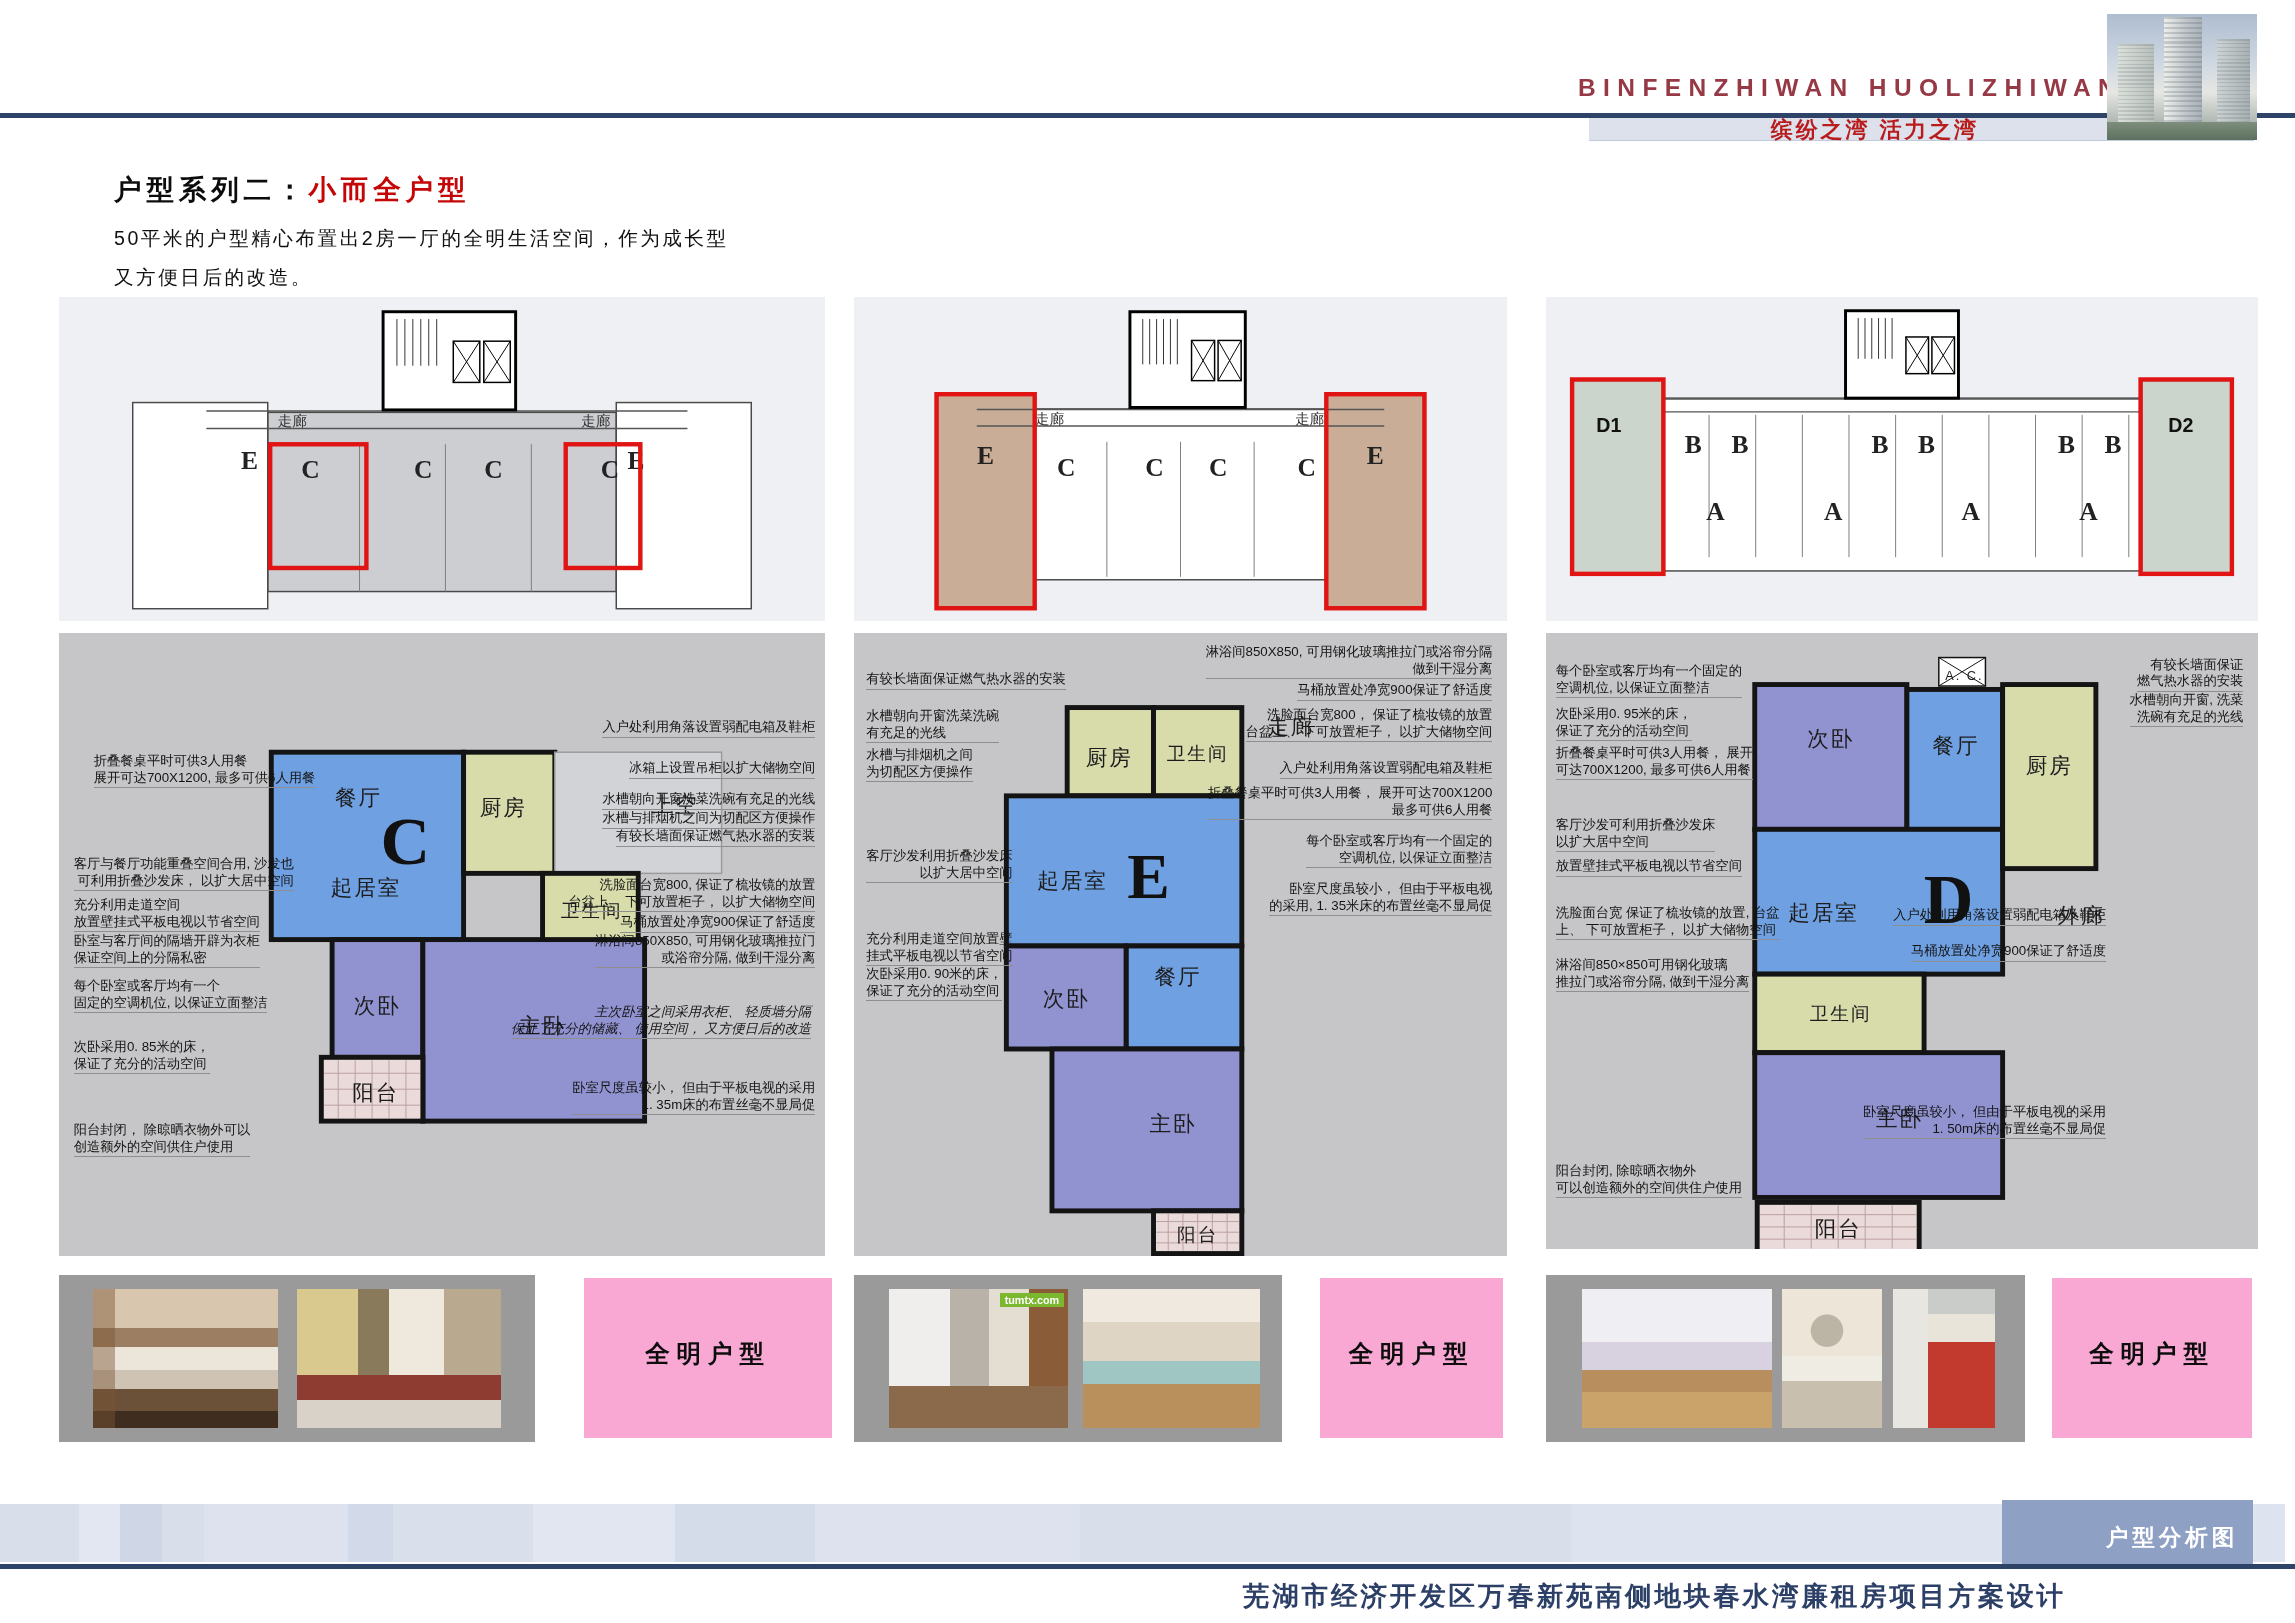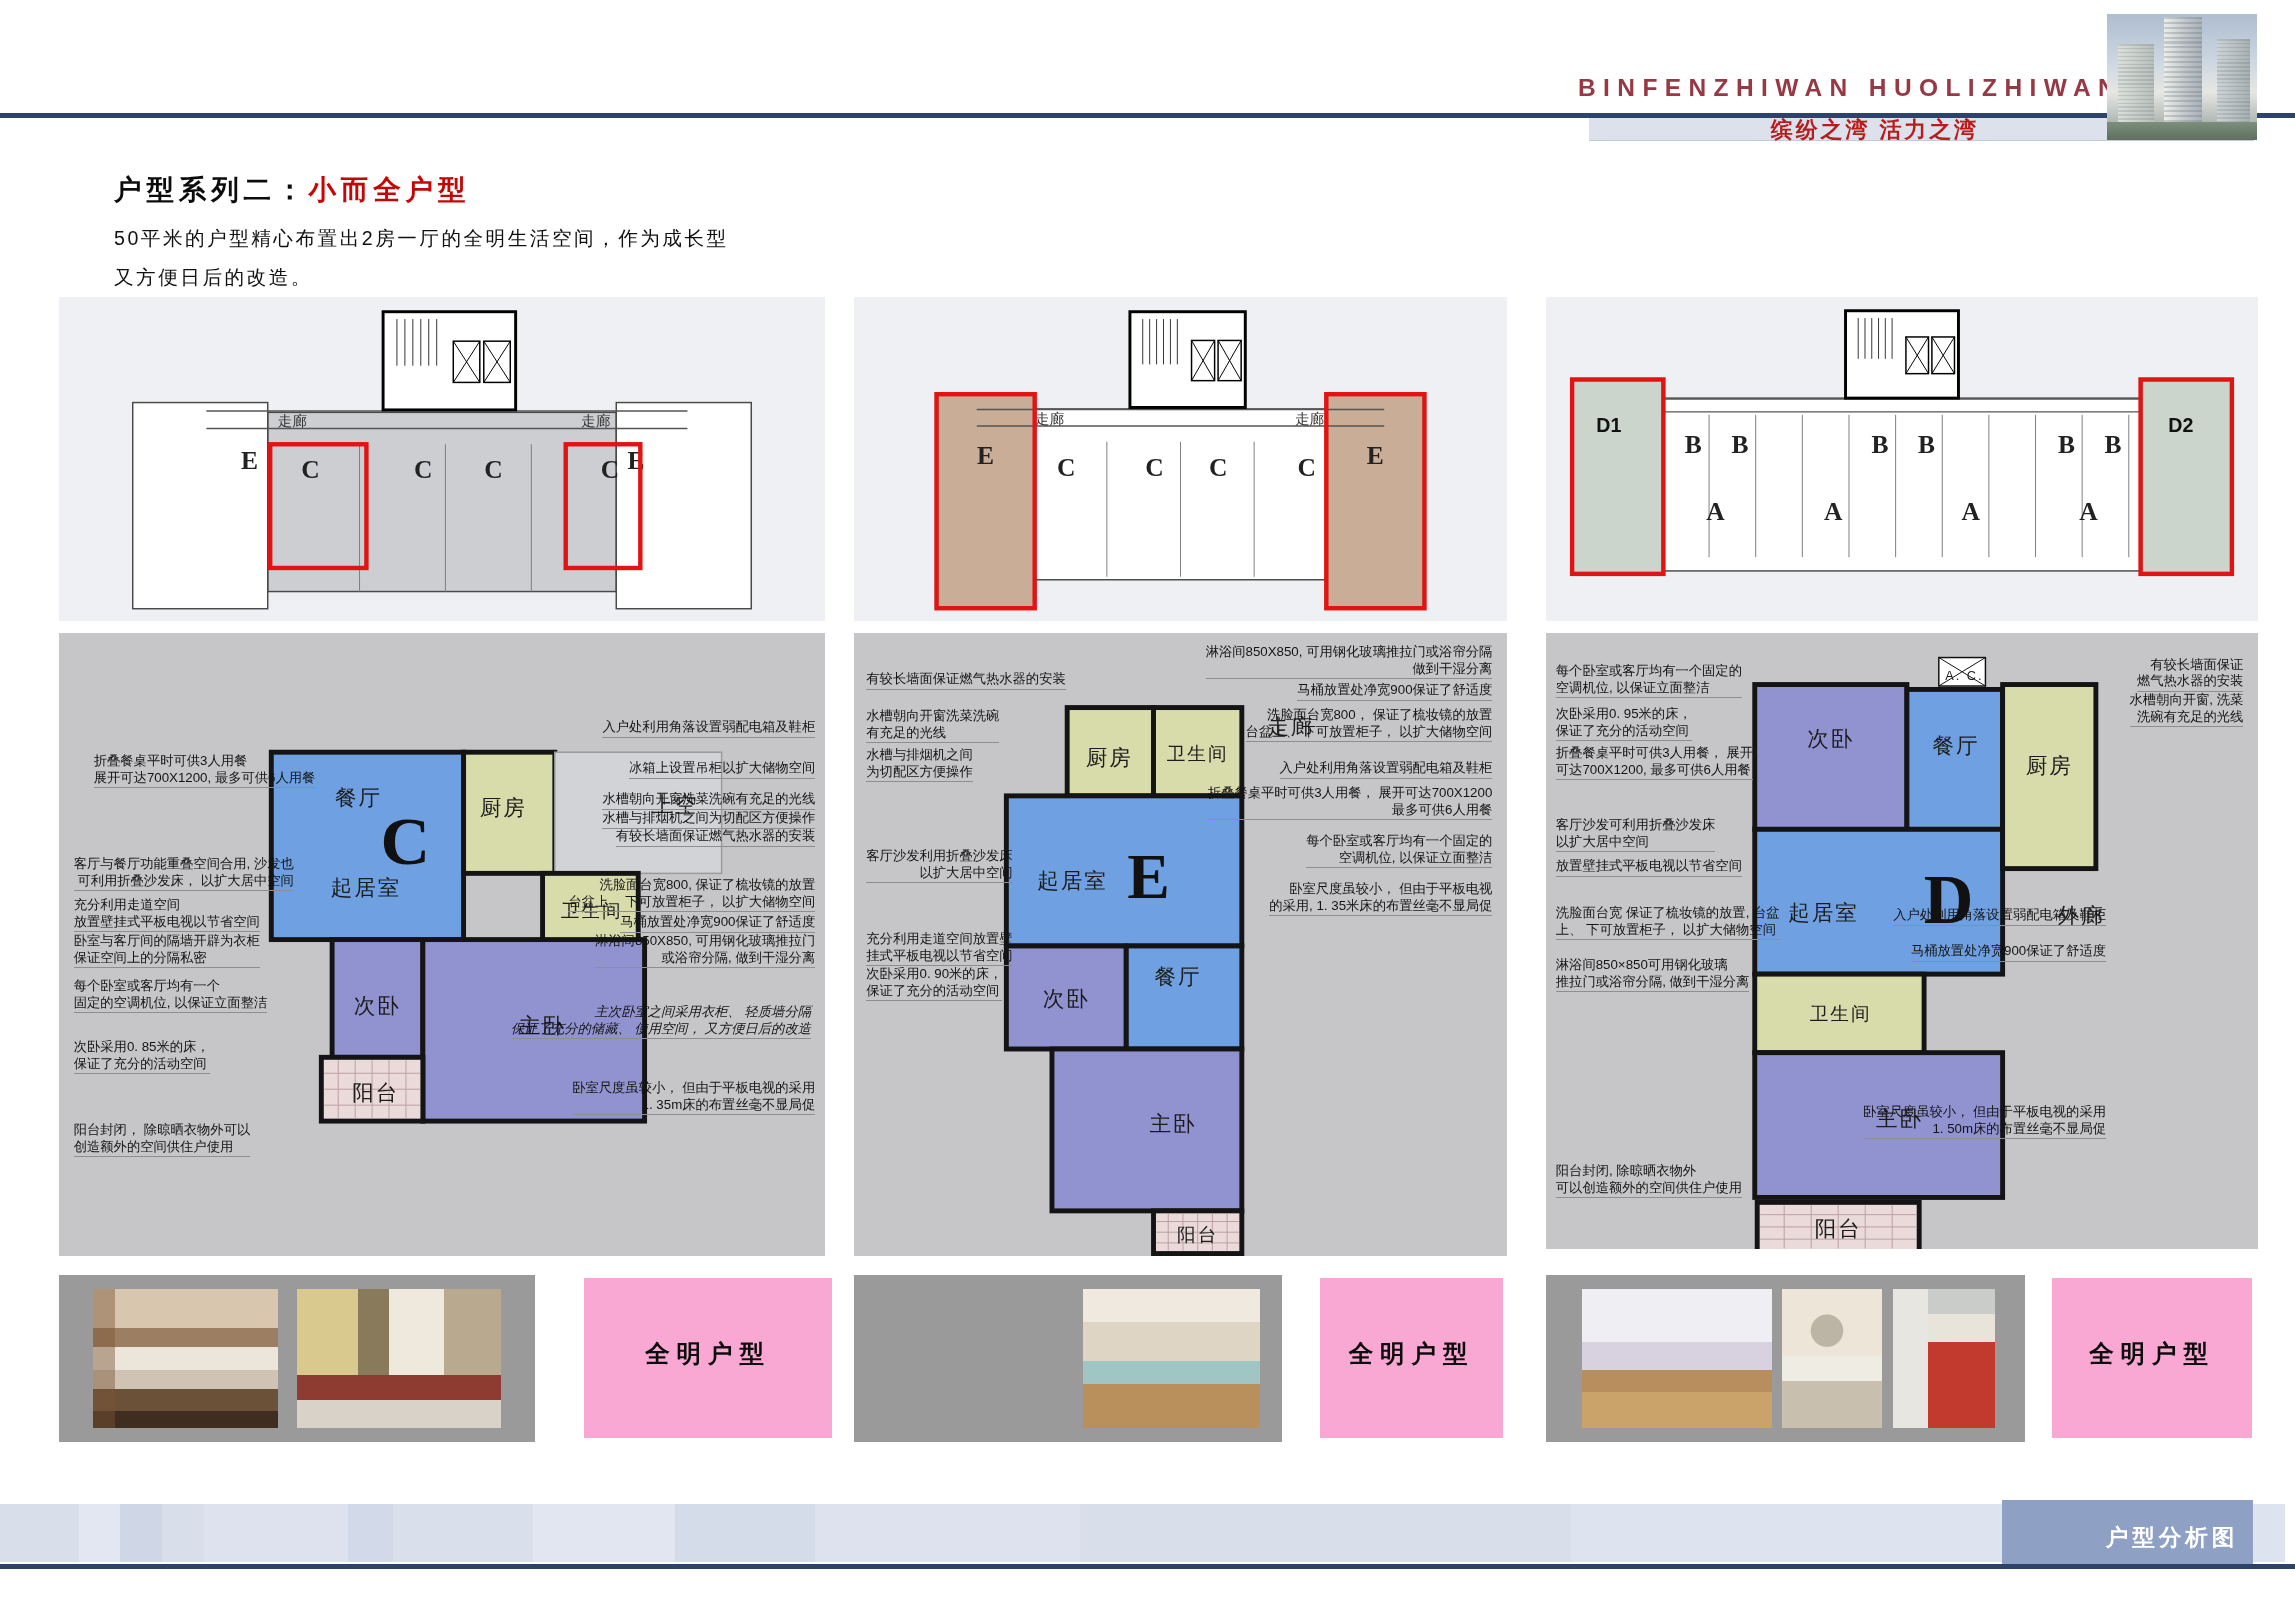--- a/index.html
+++ b/index.html
@@ -357,20 +357,23 @@
             <span>每个卧室或客厅均有一个固定的</span>
             <span>空调机位, 以保证立面整洁</span>
           </div>
           <div class="ann right" style="top: 248px; right: 14.7px;">
             <span>卧室尺度虽较小， 但由于平板电视</span>
             <span>的采用, 1. 35米床的布置丝毫不显局促</span>
           </div>
         </div>
         <div class="strip">
           <div class="band" style="width: 428px;">
+            <div class="photo ph-c2a" style="left: 35px; width: 179px;">
+              <div class="wm">tumtx.com</div>
+            </div>
             <div class="photo ph-c2b" style="left: 229px; width: 177px;"></div>
           </div>
           <div class="caption-box" style="left: 454px; width: 183px;">
             <span>全明户型</span>
           </div>
         </div>
       </div>
       <div class="column" style="left: 1546px; width: 712px;">
         <div class="overview">
           <svg viewBox="0 0 1450 660">
@@ -511,14 +514,15 @@
           </div>
         </div>
       </div>
     </div>
 
   <div class="footer-band"></div>
   <div class="footer-tab">
     <span>户型分析图</span>
   </div>
   <div class="footer-line"></div>
+  <div class="project-title">芜湖市经济开发区万春新苑南侧地块春水湾廉租房项目方案设计</div>
 </div>
 
 
 </body></html>

